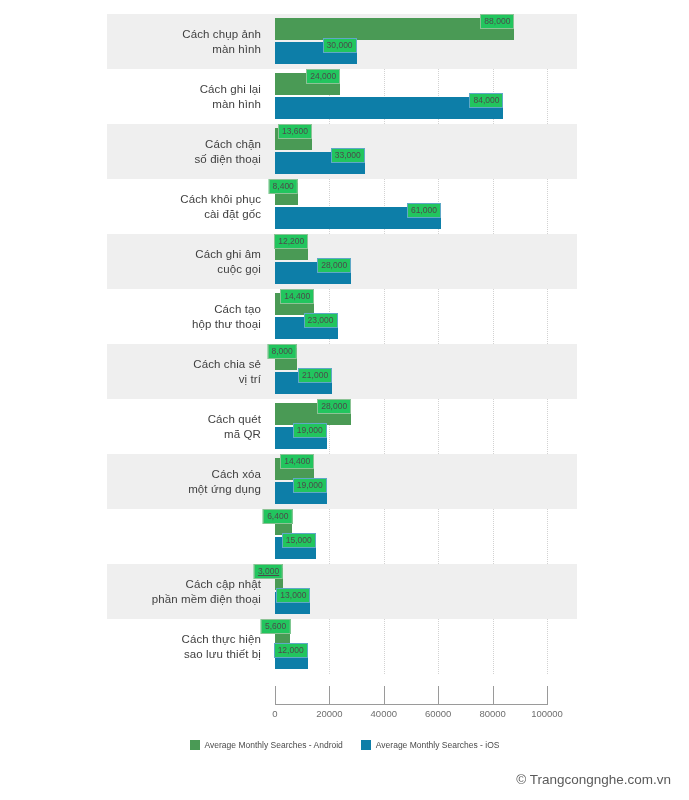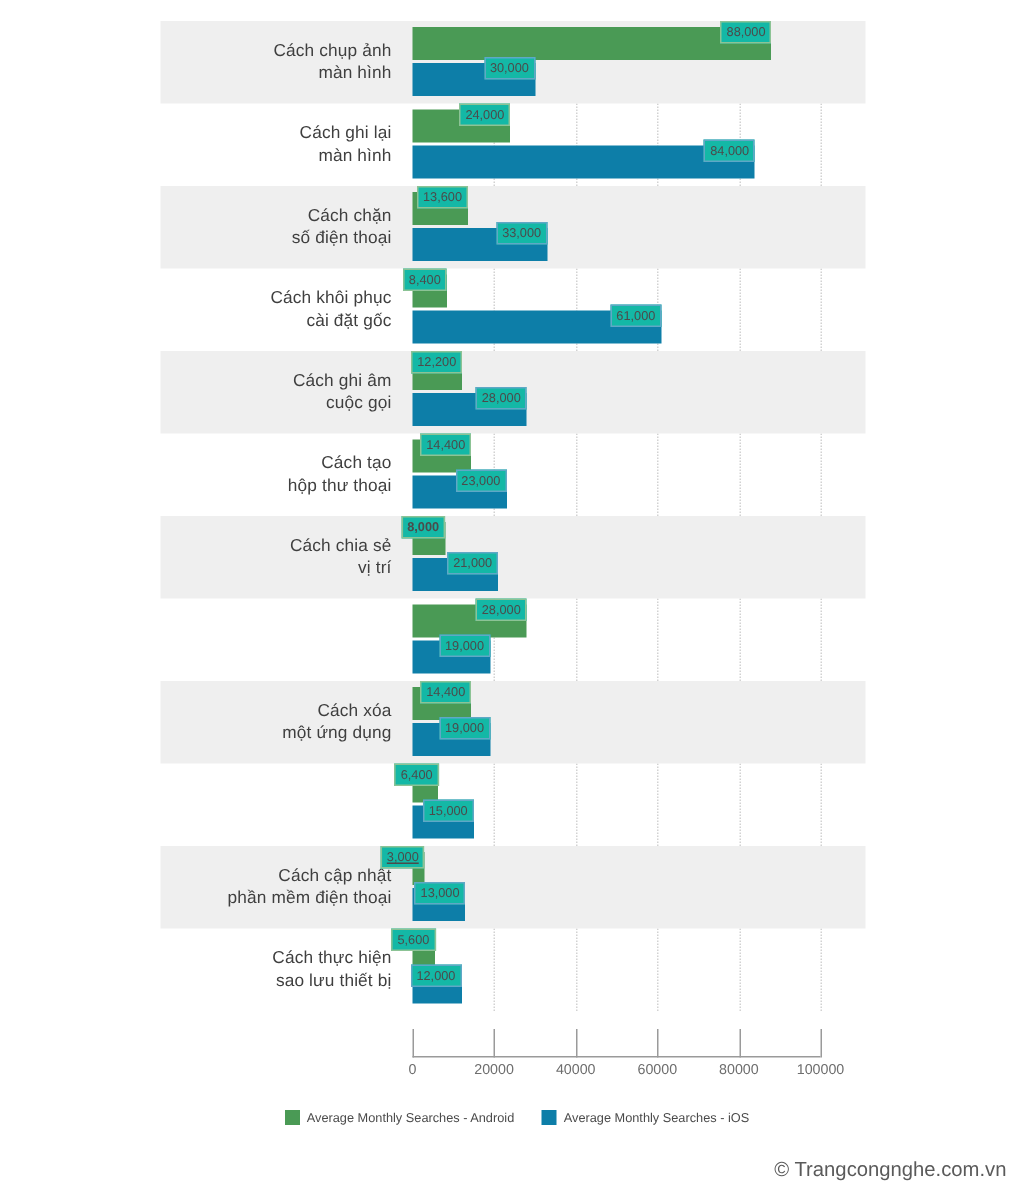--- a/index.html
+++ b/index.html
@@ -82,21 +82,21 @@
     left: 0; top: 0;
     height: 100%;
   }
   .bar.android { background: #4a9a55; }
   .bar.ios     { background: #0d7ea8; }
 
   .vlabel {
     position: absolute;
     top: -4px;
     transform: translateX(-100%);
-    background: #14b8a6;
+    background: #22c55e;
     font-size: 8.5px;
     line-height: 10px;
     padding: 1px 3px 1.5px 3px;
     white-space: nowrap;
     box-sizing: border-box;
   }
   .vlabel.android {
     border: 1px solid #8cc395;
     color: #4b4b4b;
   }
@@ -304,29 +304,33 @@
         </div>
       </div>
       <div class="row band">
         <div class="cat-label">
           <span>Cách chia sẻ</span>
           <span>vị trí</span>
         </div>
         <div class="bars">
           <div class="barline android" style="width: 272px;">
             <div class="bar android" style="width: 21.76px;"></div>
-            <div class="vlabel android" style="left: 21.76px; font-weight: bold;">8,000</div>
+            <div class="vlabel android" style="left: 21.76px;">8,000</div>
           </div>
           <div class="barline ios" style="width: 272px;">
             <div class="bar ios" style="width: 57.12px;"></div>
             <div class="vlabel ios" style="left: 57.12px;">21,000</div>
           </div>
         </div>
       </div>
       <div class="row">
+        <div class="cat-label">
+          <span>Cách quét</span>
+          <span>mã QR</span>
+        </div>
         <div class="bars">
           <div class="barline android" style="width: 272px;">
             <div class="bar android" style="width: 76.16px;"></div>
             <div class="vlabel android" style="left: 76.16px;">28,000</div>
           </div>
           <div class="barline ios" style="width: 272px;">
             <div class="bar ios" style="width: 51.68px;"></div>
             <div class="vlabel ios" style="left: 51.68px;">19,000</div>
           </div>
         </div>

